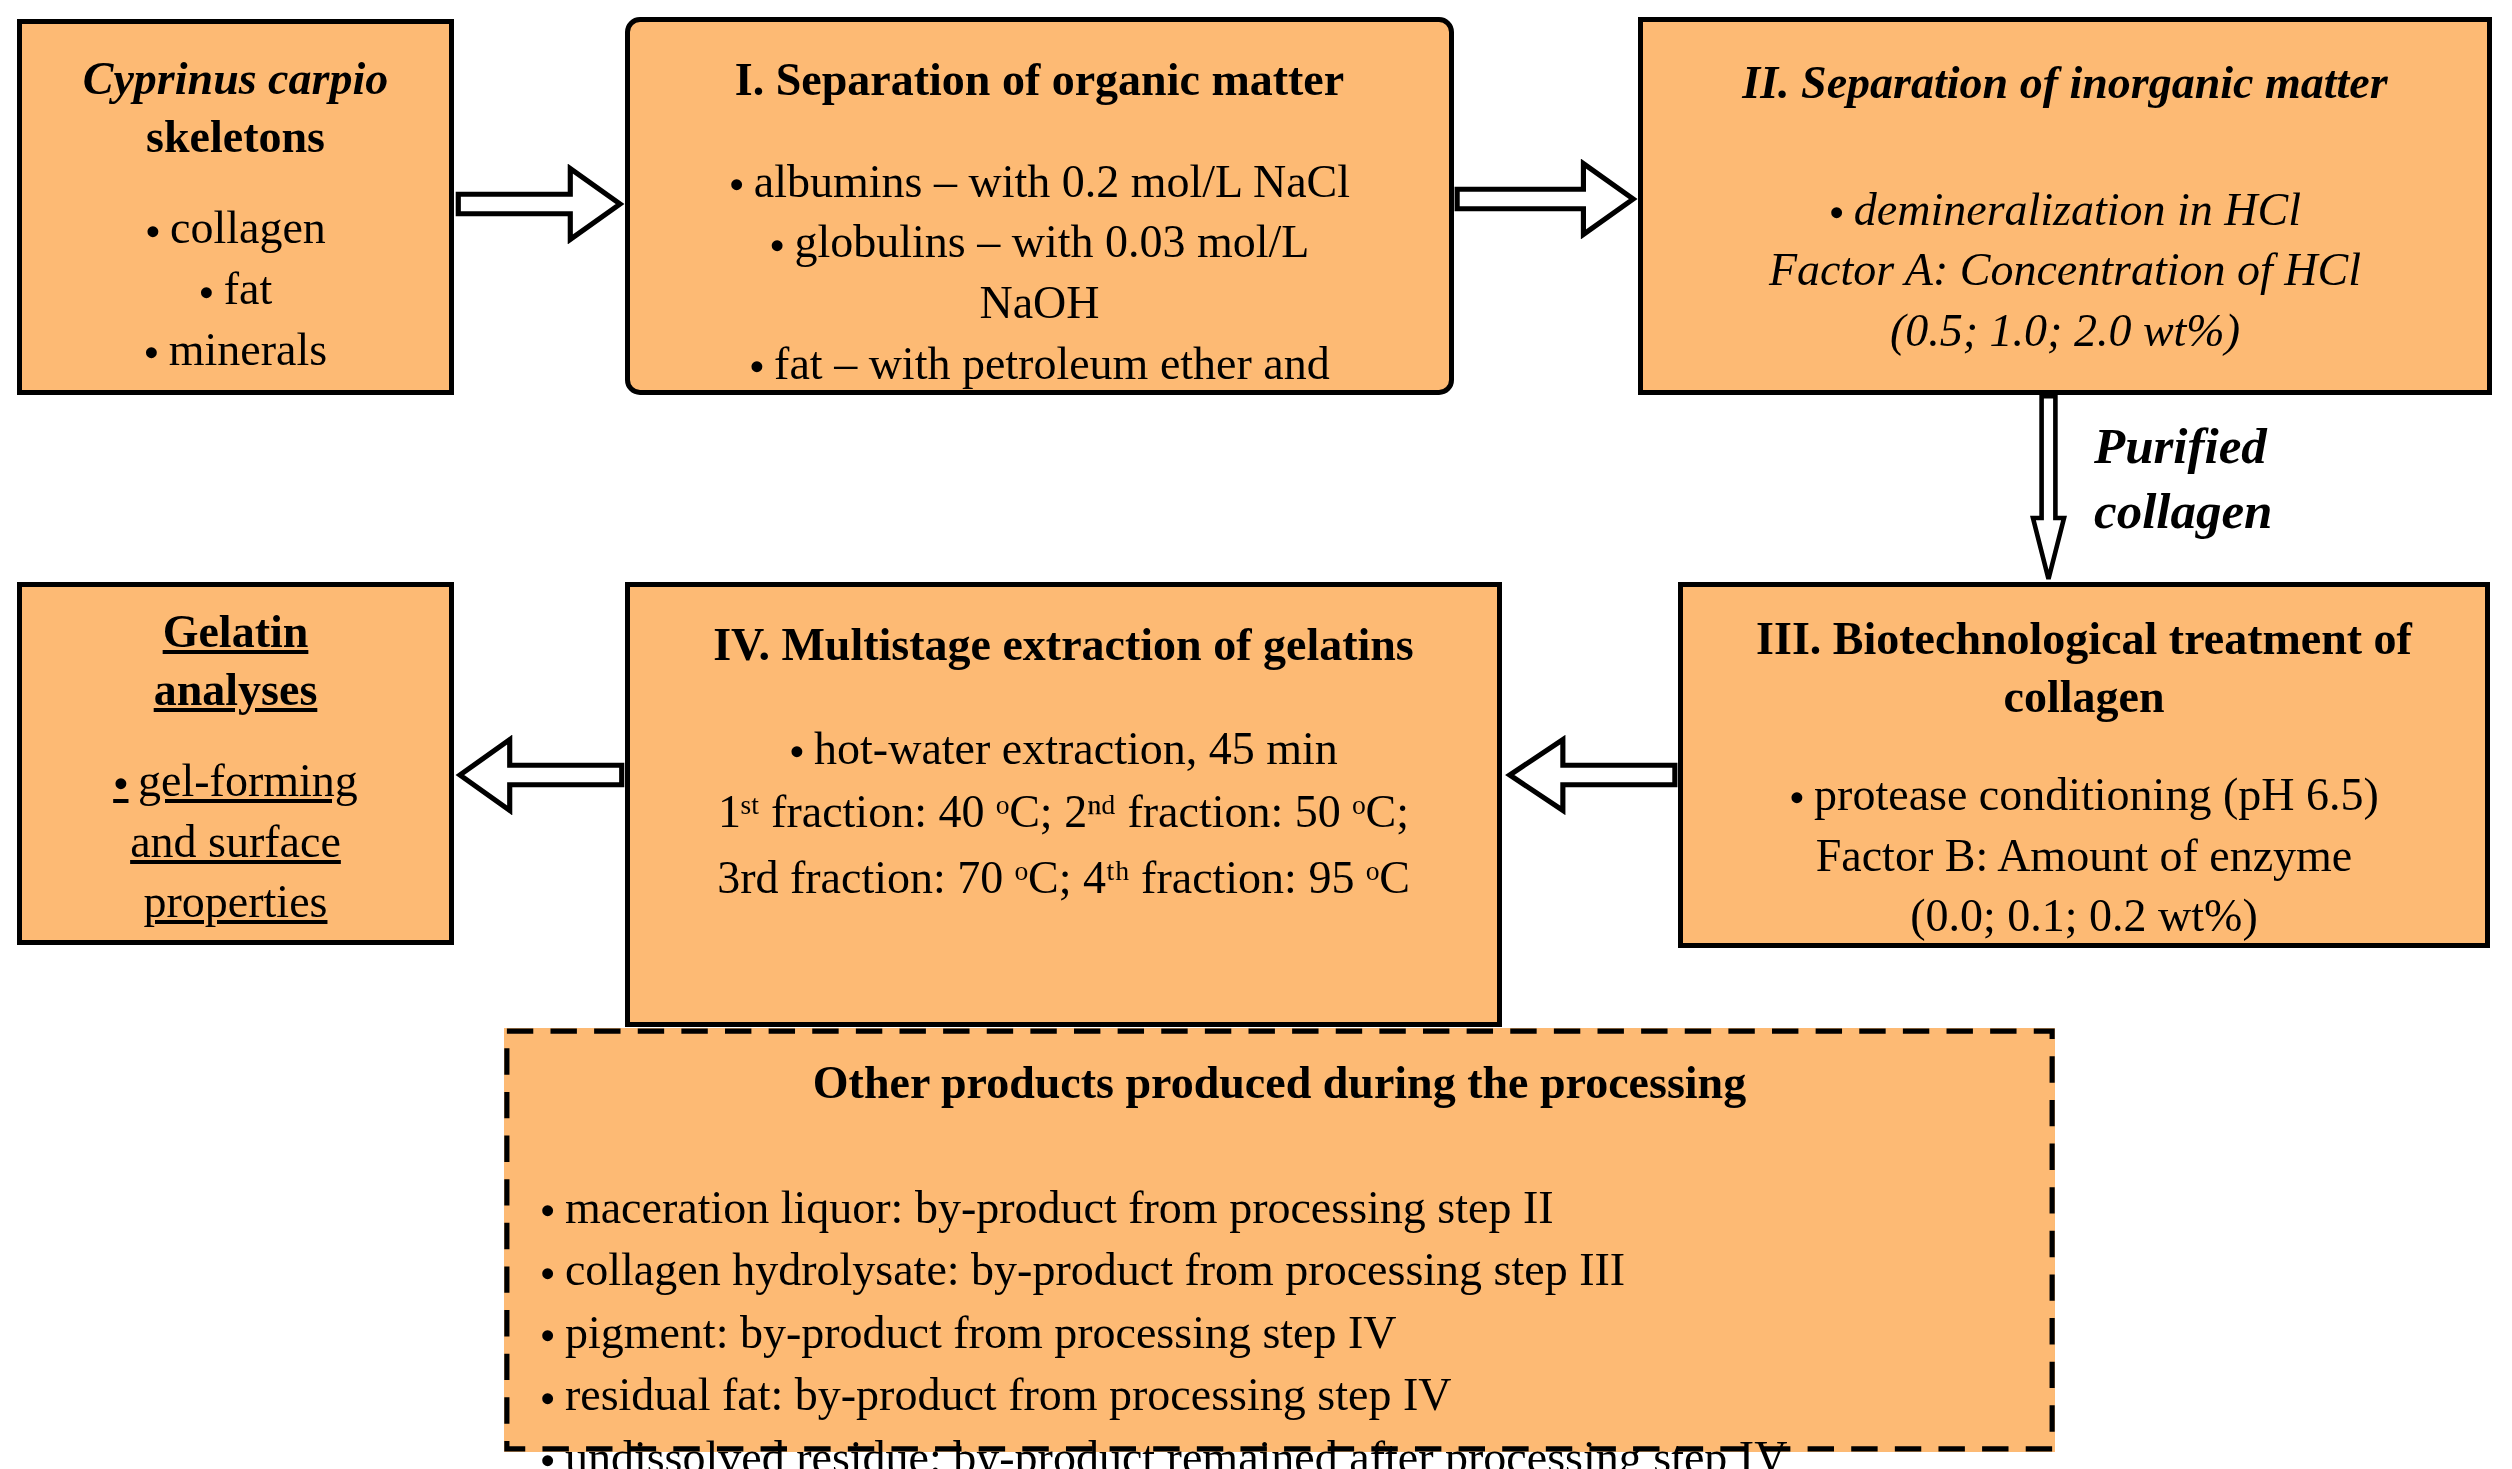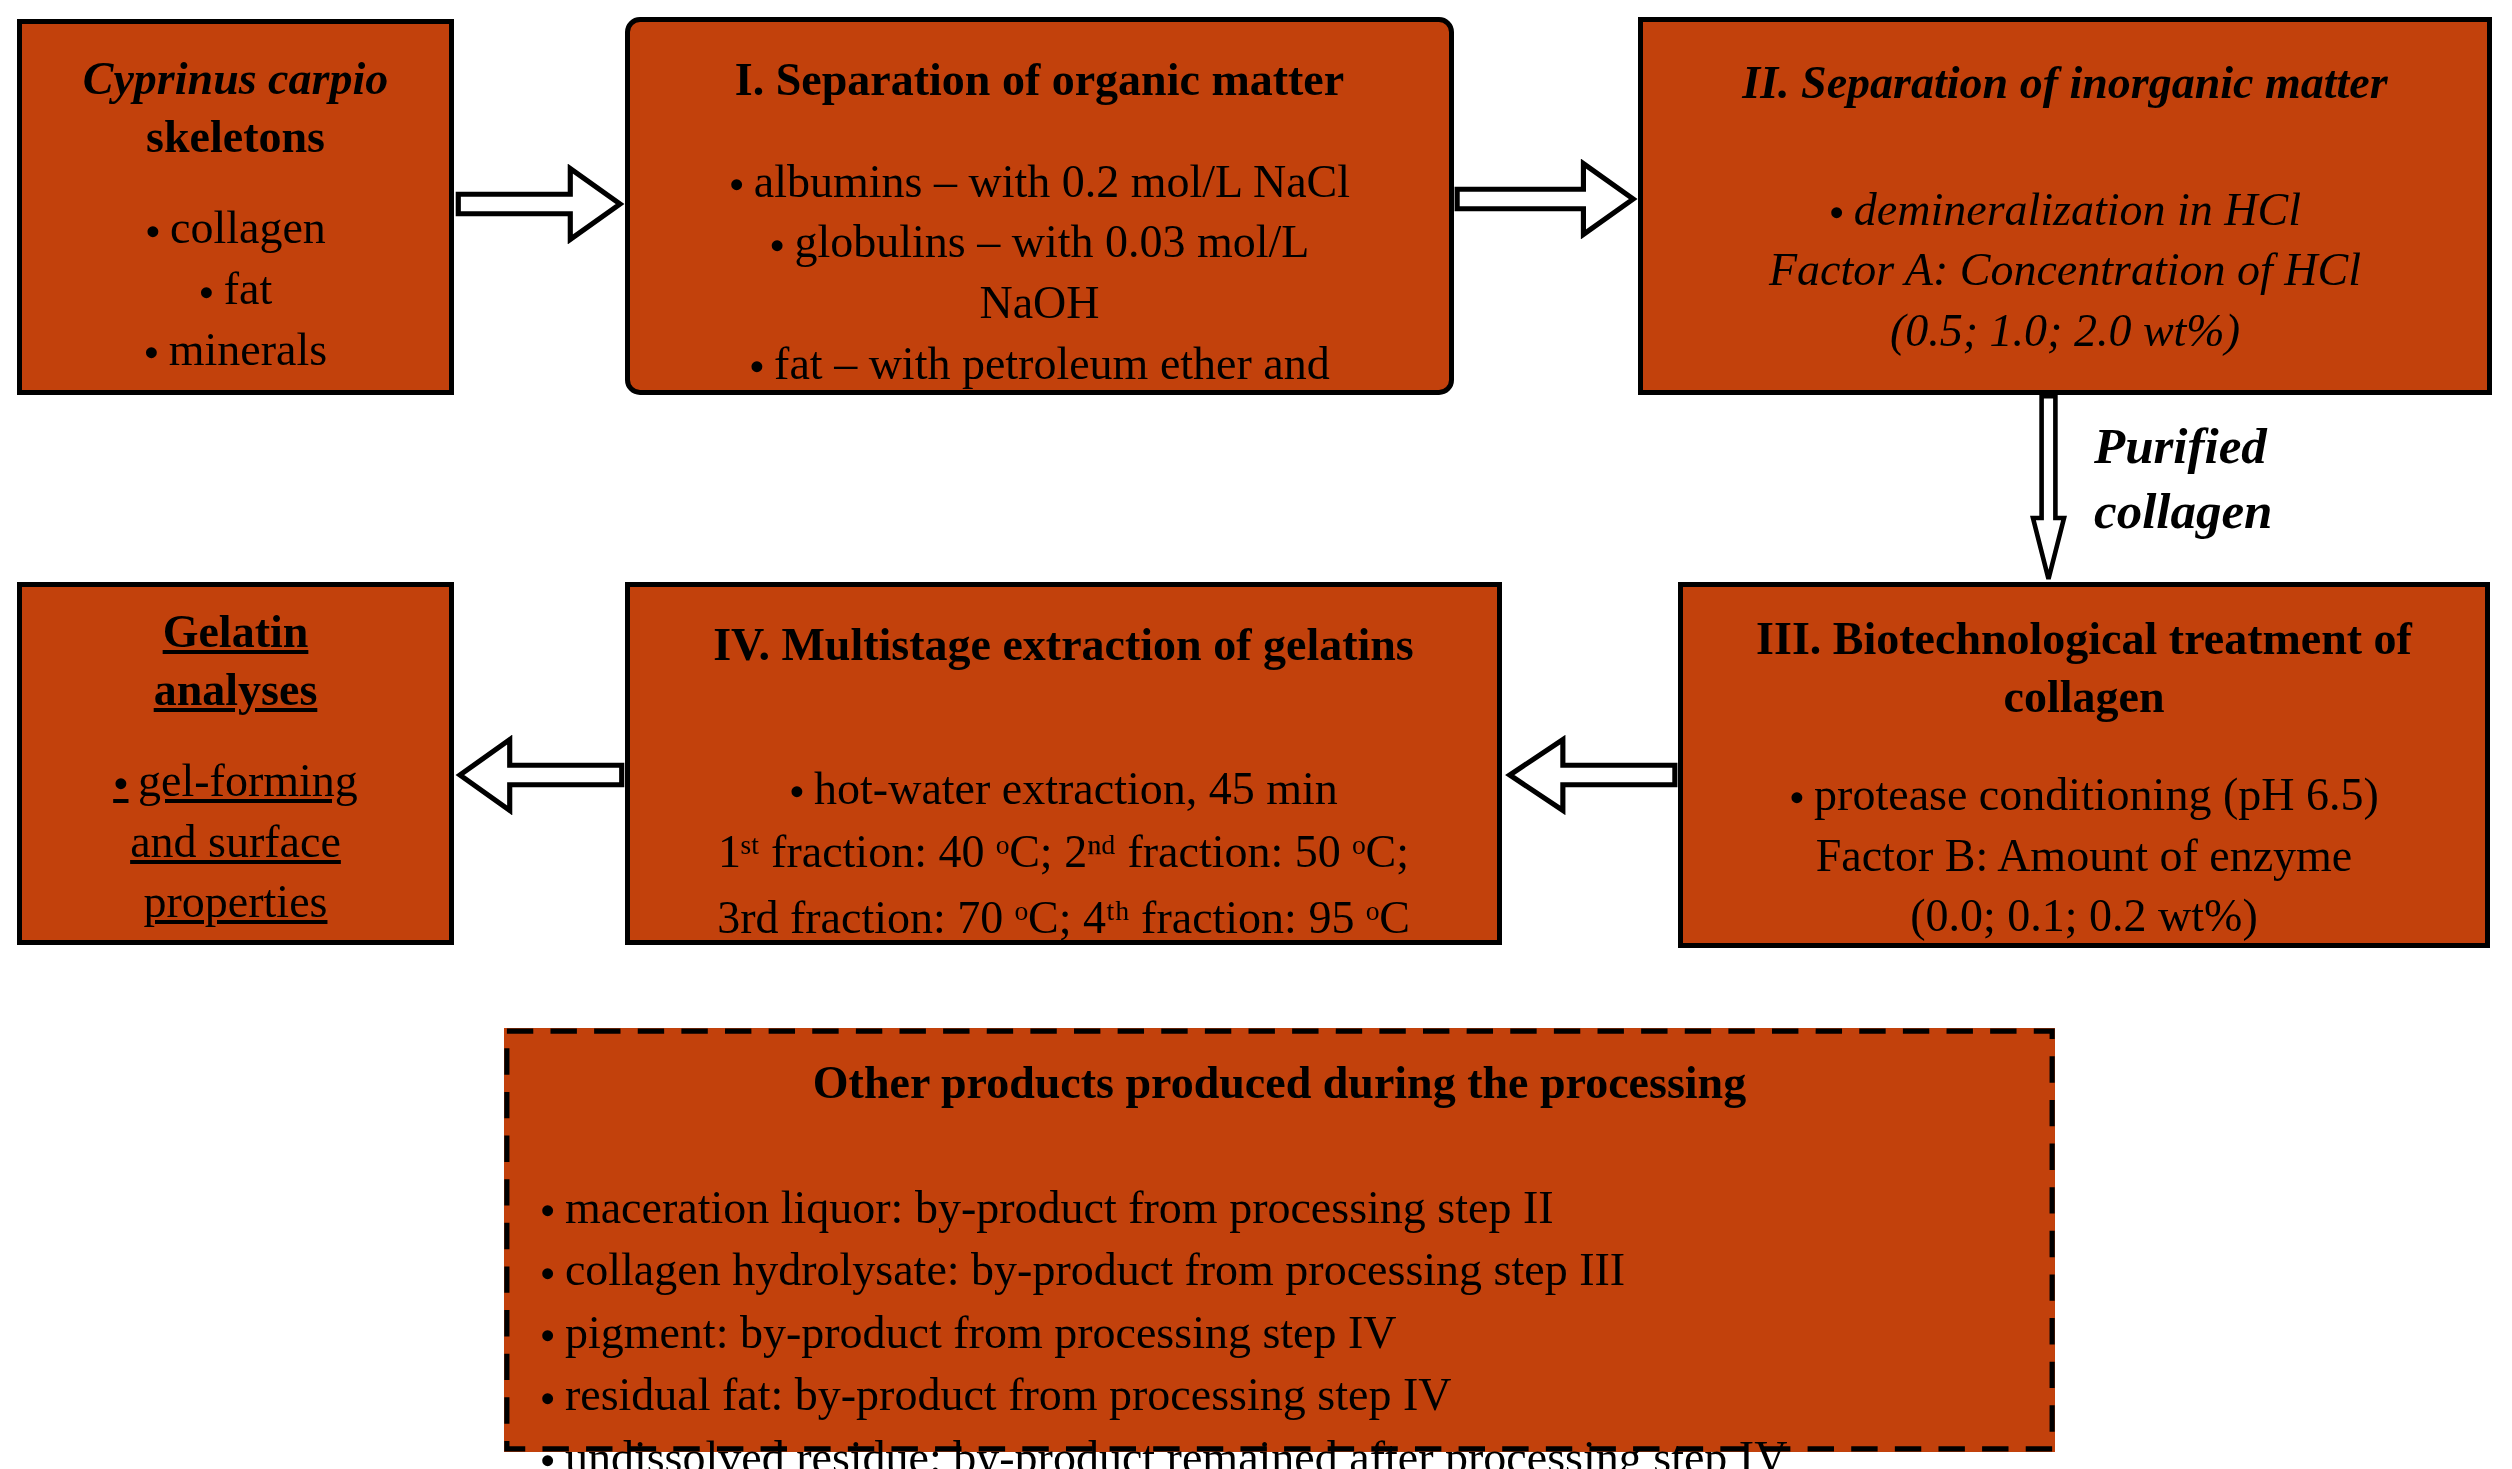--- a/index.html
+++ b/index.html
@@ -7,21 +7,21 @@
     position: relative;
     width: 2512px;
     height: 1470px;
     background: #ffffff;
     color: #000000;
     font-family: "Liberation Serif", "DejaVu Serif", serif;
   }
   .box {
     position: absolute;
     box-sizing: border-box;
-    background: #c2410c;
+    background: #fdba74;
     border: 5.2px solid #000000;
     display: flex;
     flex-direction: column;
     align-items: center;
     text-align: center;
   }
   .box.dashed { border: none; }
   .dash-rect { position: absolute; left: 0; top: 0; }
   .ttl {
     font-weight: bold;
@@ -132,21 +132,21 @@
       <div class="blt-row"><span class="bullet">●</span><span class="txt">gel-forming
 and surface
 properties</span></div>
     </div>
   </div>
 
   <svg class="arrow" style="left:455px; top:735px;" width="170" height="80" viewBox="0 0 296 140">
     <polygon points="291,53 95,53 95,8 8,70 95,132 95,87 291,87" fill="#ffffff" stroke="#000000" stroke-width="9"></polygon>
   </svg>
 
-  <div class="box" id="box-step4" style="left:625px; top:582px; width:877px; height:363px;gap:40px;">
+  <div class="box" id="box-step4" style="left:625px; top:582px; width:877px; height:445px;">
     <div class="ttl">IV. Multistage extraction of gelatins</div>
     <div class="bodylines">
       <div class="blt-row"><span class="bullet">●</span><span class="txt">hot-water extraction, 45 min</span></div>
       <div class="line">1ˢᵗ fraction: 40 ᵒC; 2ⁿᵈ fraction: 50 ᵒC;</div>
       <div class="line">3rd fraction: 70 ᵒC; 4ᵗʰ fraction: 95 ᵒC</div>
     </div>
   </div>
 
   <svg class="arrow" style="left:1502px; top:735px;" width="176" height="80" viewBox="0 0 307 140">
     <polygon points="302,53 106,53 106,8 13,70 106,132 106,87 302,87" fill="#ffffff" stroke="#000000" stroke-width="9"></polygon>

